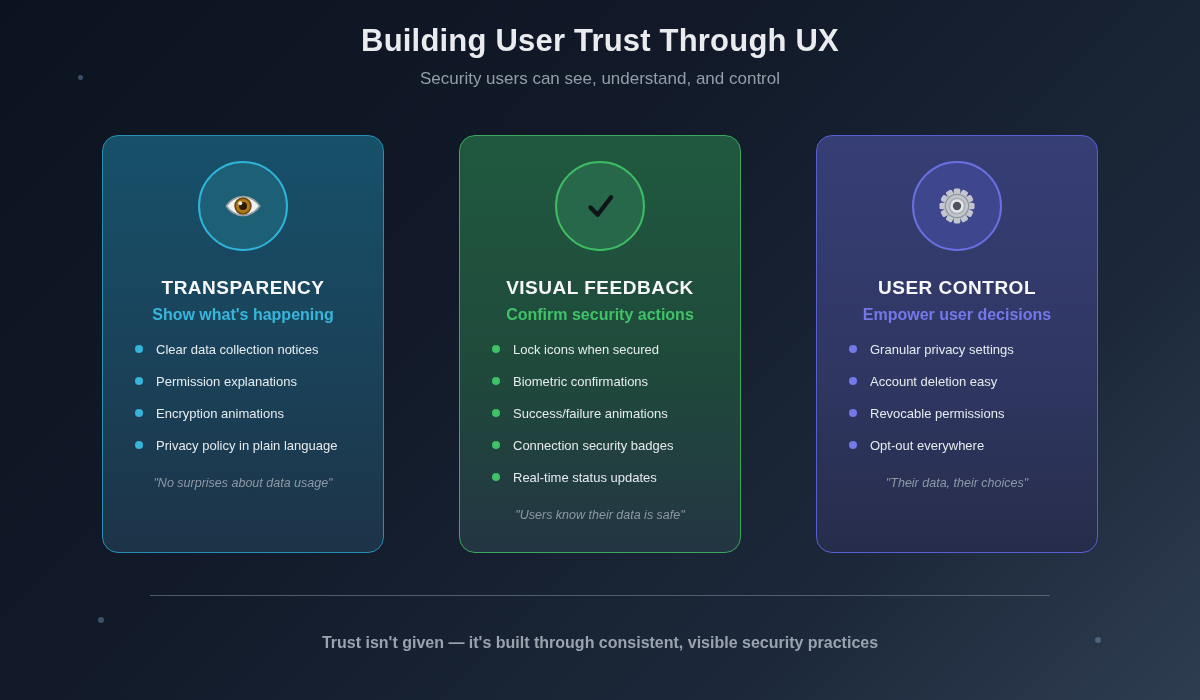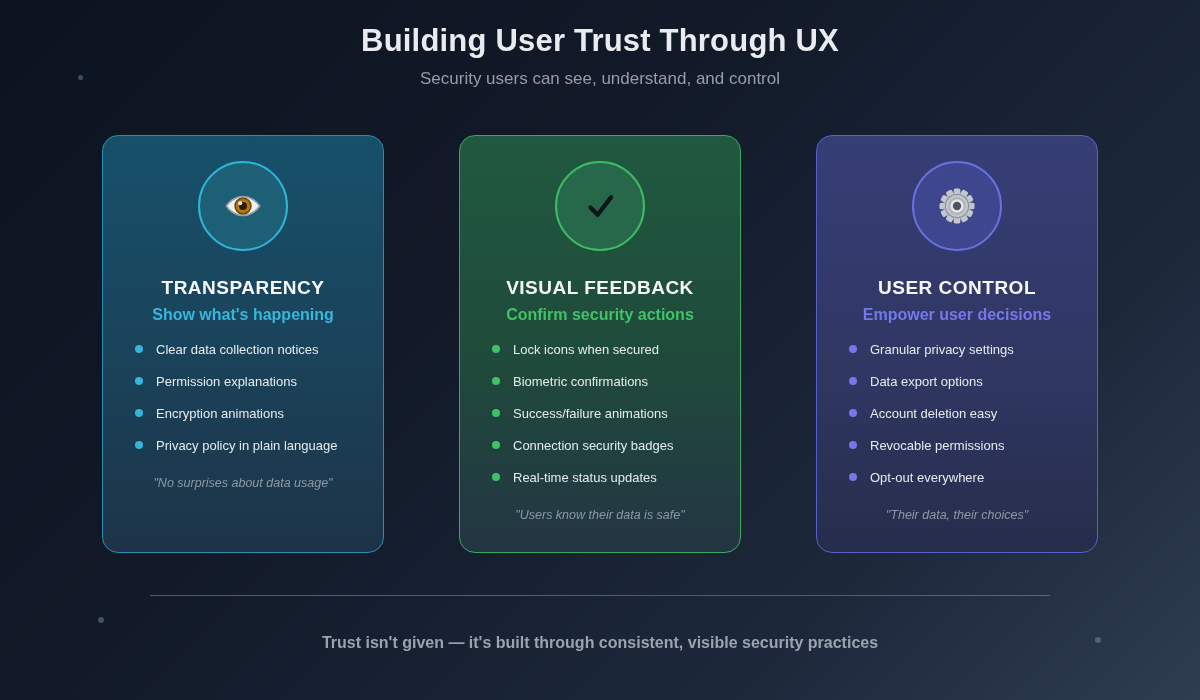--- a/index.html
+++ b/index.html
@@ -181,24 +181,20 @@
     </div>
     <h2>USER CONTROL</h2>
     <p class="card-sub">Empower user decisions</p>
     <ul>
       <li>
           <span class="dot"></span>
           <span>Granular privacy settings</span>
         </li>
       <li>
           <span class="dot"></span>
-          <span>Data export options</span>
-        </li>
-      <li>
-          <span class="dot"></span>
           <span>Account deletion easy</span>
         </li>
       <li>
           <span class="dot"></span>
           <span>Revocable permissions</span>
         </li>
       <li>
           <span class="dot"></span>
           <span>Opt-out everywhere</span>
         </li>

